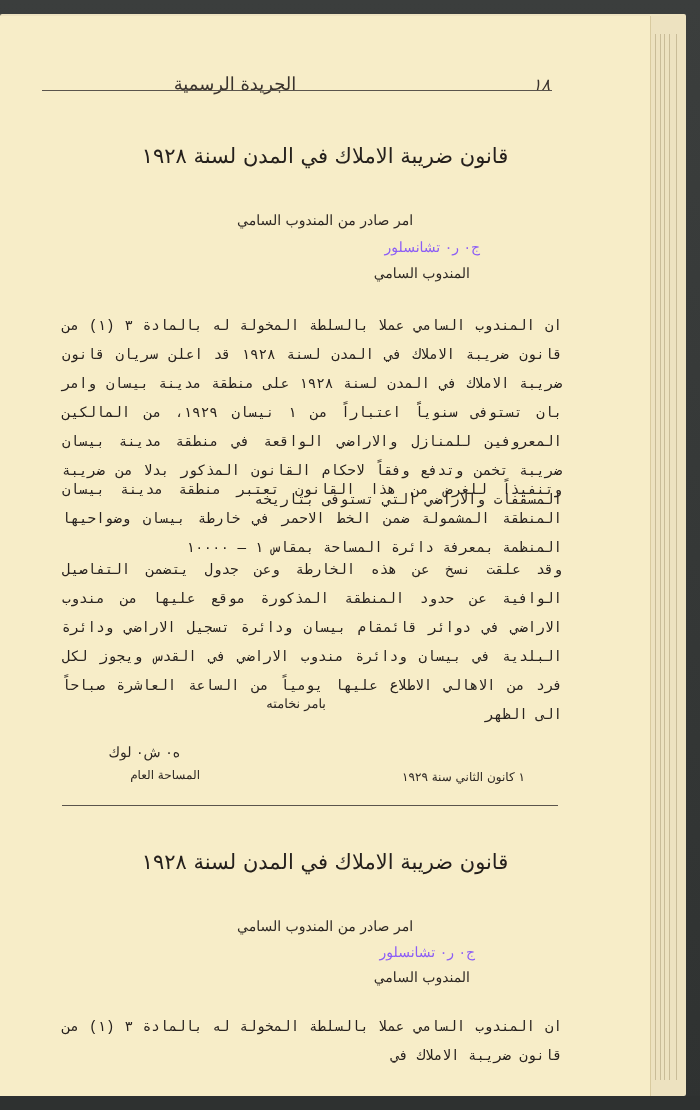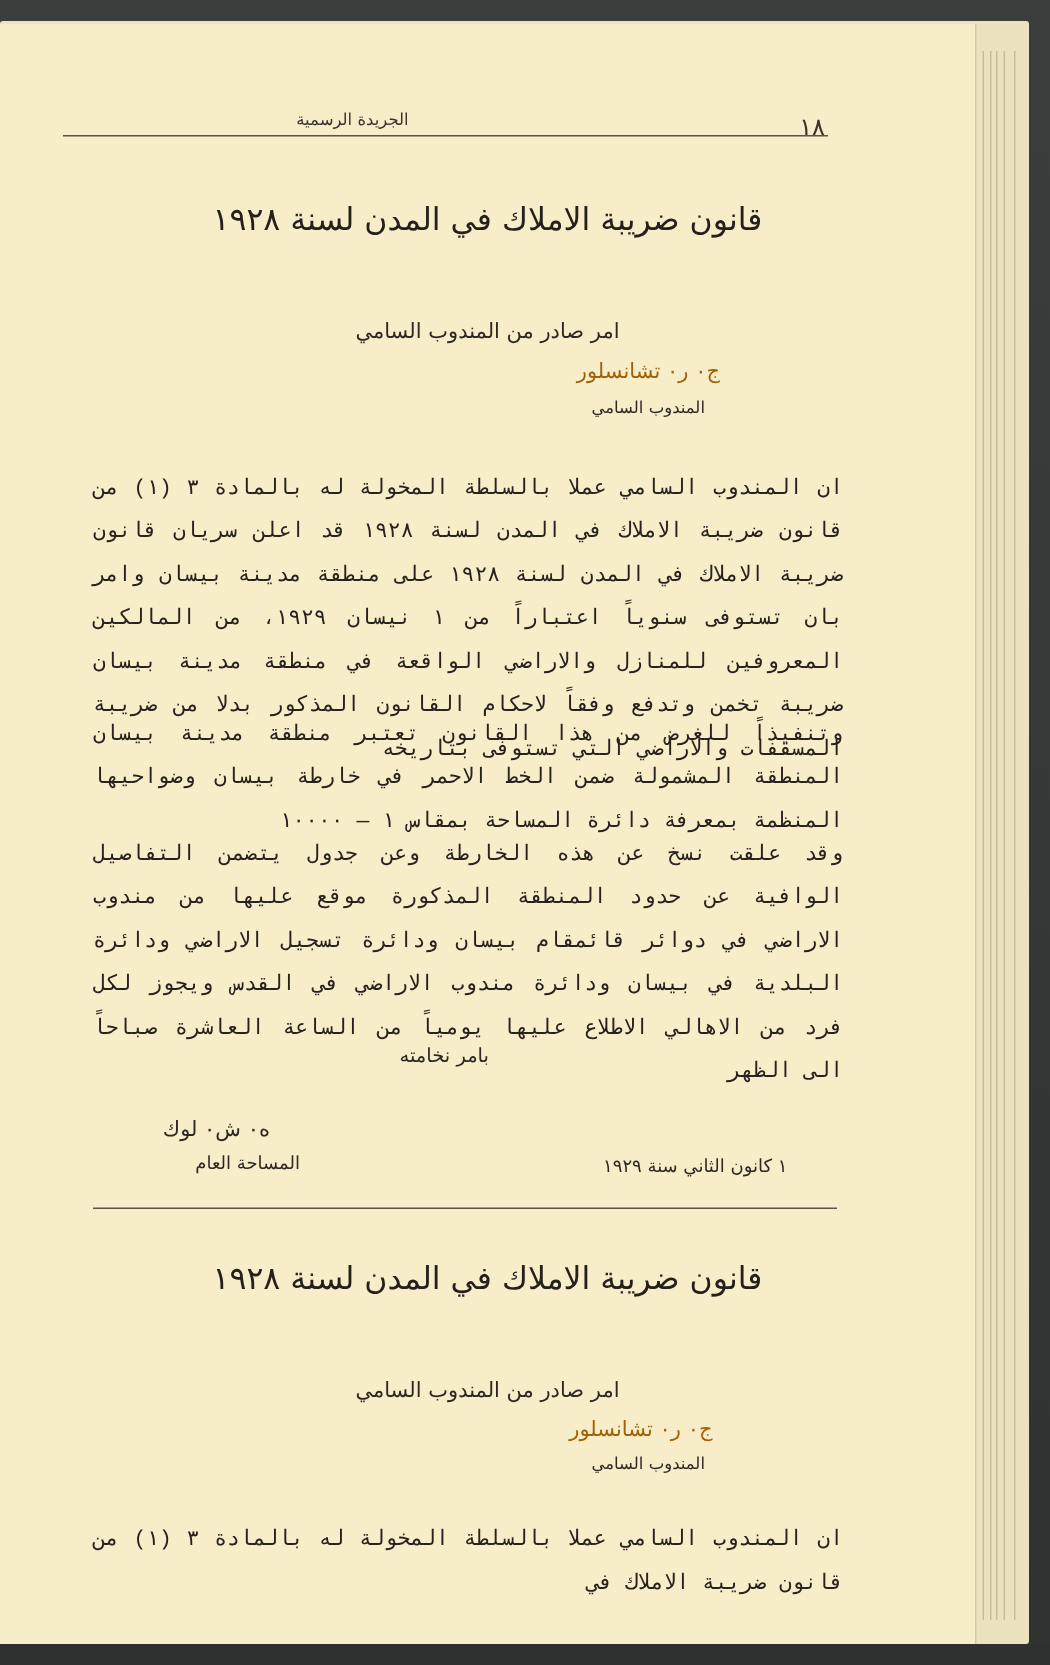--- a/index.html
+++ b/index.html
@@ -22,27 +22,27 @@
     position:absolute; top:20px; bottom:16px; width:1px;
     background:#c9bc98;
   }
   .page {
     position:absolute; left:0; top:16px; width:650px; height:1082px;
     background:#f7edc8;
     box-shadow: 1px 0 0 #d8ca9f;
   }
   .txt { color:#2a2420; direction:rtl; unicode-bidi:isolate; }
   .header-row { position:absolute; left:40px; top:55px; width:510px; height:30px; }
-  .page-number { position:absolute; right:0; top:4px; font-size:16px; color:#3a332d; }
-  .running-title { position:absolute; left:0; right:0; top:2px; text-align:center; font-size:11px; color:#3a332d; padding-right:120px; }
+  .page-number { position:absolute; right:0; top:4px; font-size:16px; color:#3a332d;font-style:italic; }
+  .running-title { position:absolute; left:0; right:0; top:2px; text-align:center; font-size:18px; color:#3a332d; padding-right:120px; }
   .rule { position:absolute; height:1px; background:#5a544c; }
-  .law-title { position:absolute; left:0; width:650px; text-align:center; font-size:21px; color:#25201c; }
+  .law-title { position:absolute; left:0; width:650px; text-align:center; font-size:21px; color:#25201c;margin-top:10px; }
   .order-line { position:absolute; left:0; width:650px; text-align:center; font-size:14px; color:#2e2823;margin-top:28px; }
-  .sig-name { position:absolute; font-size:14px; color:#a16207; }
-  .sig-title { position:absolute; font-size:11px; color:#2e2823; }
+  .sig-name { position:absolute; font-size:14px; color:#8b5cf6; }
+  .sig-title { position:absolute; font-size:14px; color:#2e2823; }
   .para {
     position:absolute; left:62px; width:500px;
     font-size:14.2px; line-height:29px; text-align:justify; text-align-last:right;
     color:#28221e;
     font-family:Liberation Mono, monospace;
   }
   .small { font-size:13px; color:#2e2823; position:absolute; }
   .bottom-binding { position:absolute; left:0; top:1096px; width:700px; height:14px; background:#2e3130; }
 </style>
 </head>

